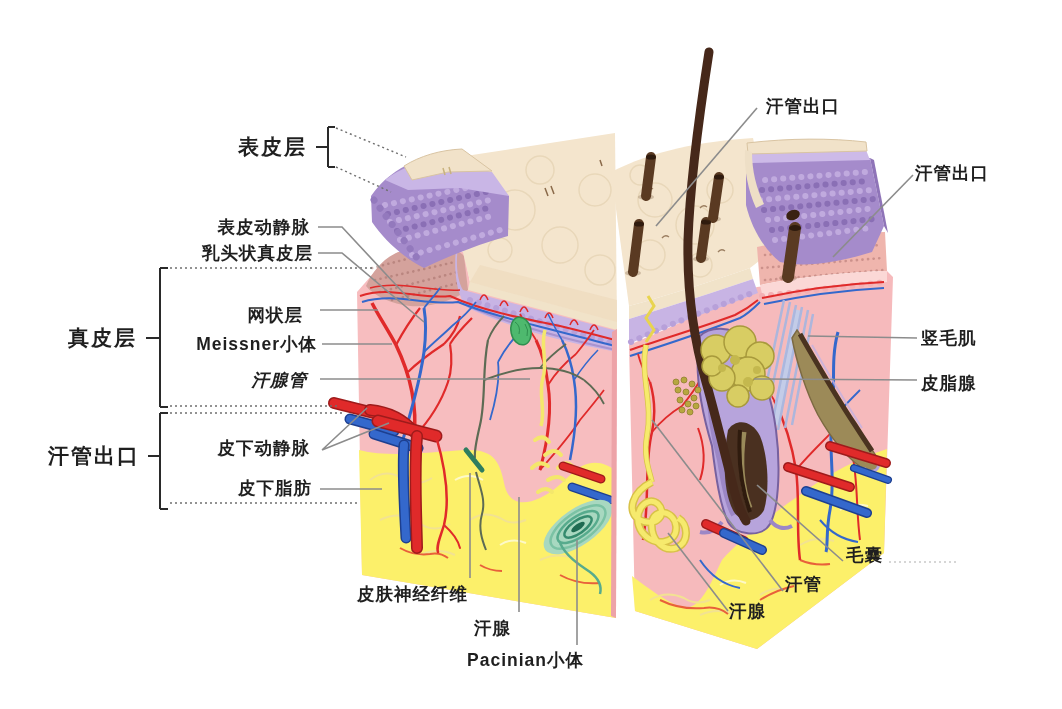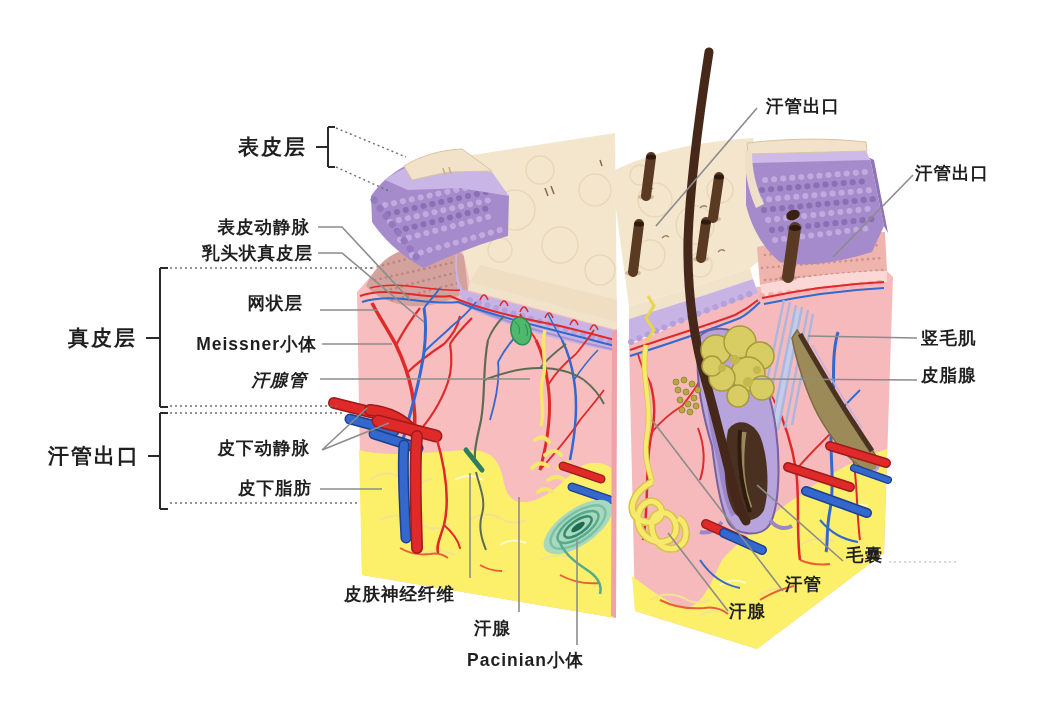--- a/index.html
+++ b/index.html
@@ -401,29 +401,29 @@
     <path d="M783,591 L652,420"></path>
     <path d="M728,611 L668,533"></path>
   </g>
   <path d="M889,562 L958,562" stroke="#c9c9c9" stroke-width="1.4" stroke-dasharray="2 3" fill="none"></path>
 </svg>
 
   <div class="lbl hd" style="right:755px;top:134px;">表皮层</div>
   <div class="lbl" style="right:752px;top:216px;">表皮动静脉</div>
   <div class="lbl" style="right:749px;top:242px;">乳头状真皮层</div>
   <div class="lbl hd" style="right:925px;top:325px;">真皮层</div>
-  <div class="lbl" style="right:759px;top:292px;">网状层</div>
+  <div class="lbl" style="right:759px;top:304px;">网状层</div>
   <div class="lbl" style="right:745px;top:333px;">Meissner小体</div>
   <div class="lbl" style="right:755px;top:369px;font-style:italic;">汗腺管</div>
   <div class="lbl hd" style="right:922px;top:443px;">汗管出口</div>
   <div class="lbl" style="right:752px;top:437px;">皮下动静脉</div>
   <div class="lbl" style="right:750px;top:477px;">皮下脂肪</div>
-  <div class="lbl" style="left:344px;top:583px;">皮肤神经纤维</div>
+  <div class="lbl" style="left:357px;top:583px;">皮肤神经纤维</div>
   <div class="lbl" style="left:474px;top:617px;">汗腺</div>
   <div class="lbl" style="left:467px;top:649px;">Pacinian小体</div>
   <div class="lbl" style="left:766px;top:95px;">汗管出口</div>
   <div class="lbl" style="left:915px;top:162px;">汗管出口</div>
   <div class="lbl" style="left:921px;top:327px;">竖毛肌</div>
-  <div class="lbl" style="left:921px;top:364px;">皮脂腺</div>
+  <div class="lbl" style="left:921px;top:372px;">皮脂腺</div>
   <div class="lbl" style="left:846px;top:544px;text-align:right;">毛囊</div>
   <div class="lbl" style="left:785px;top:573px;">汗管</div>
   <div class="lbl" style="left:729px;top:600px;">汗腺</div>
 </div>
 
 </body></html>

